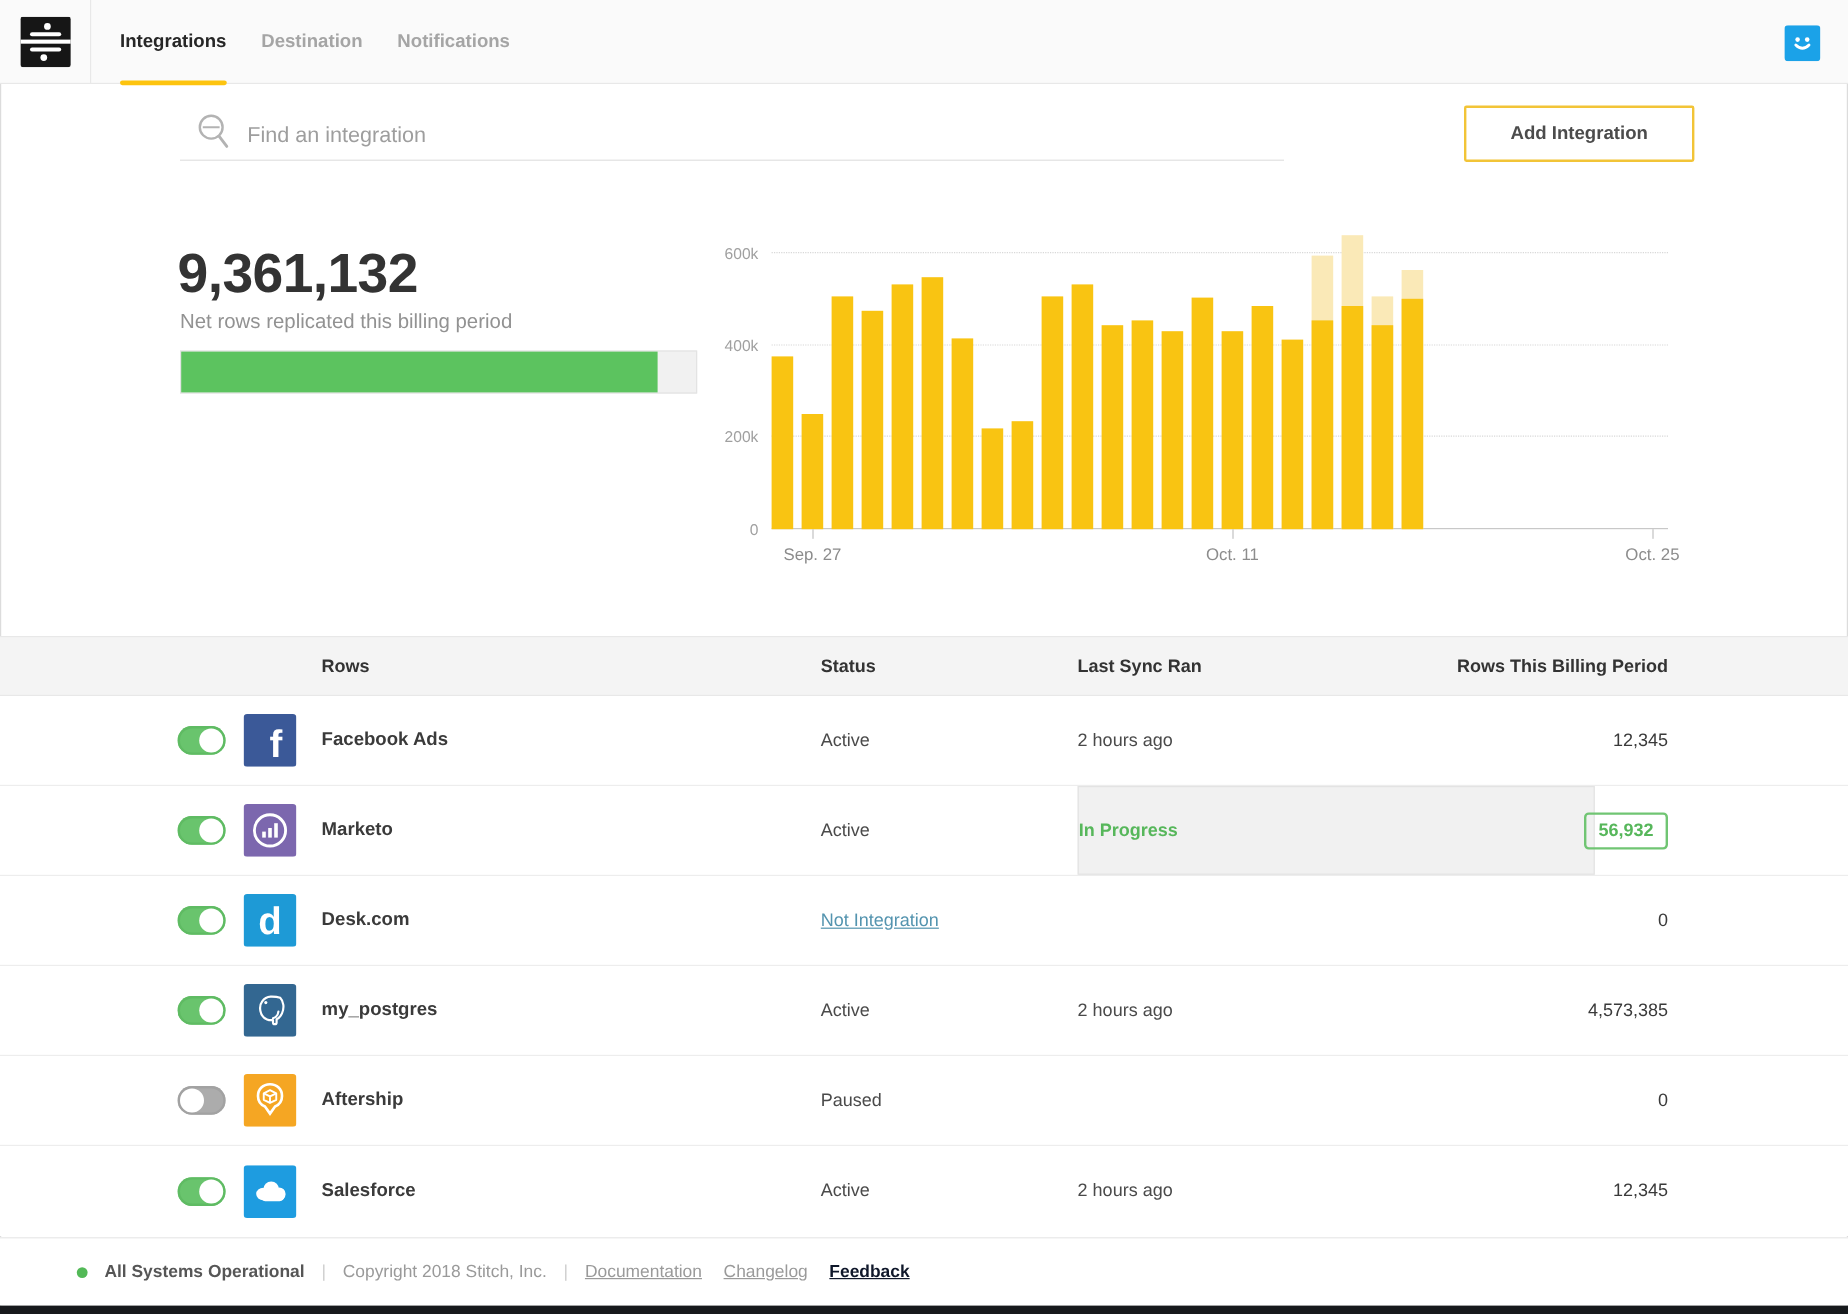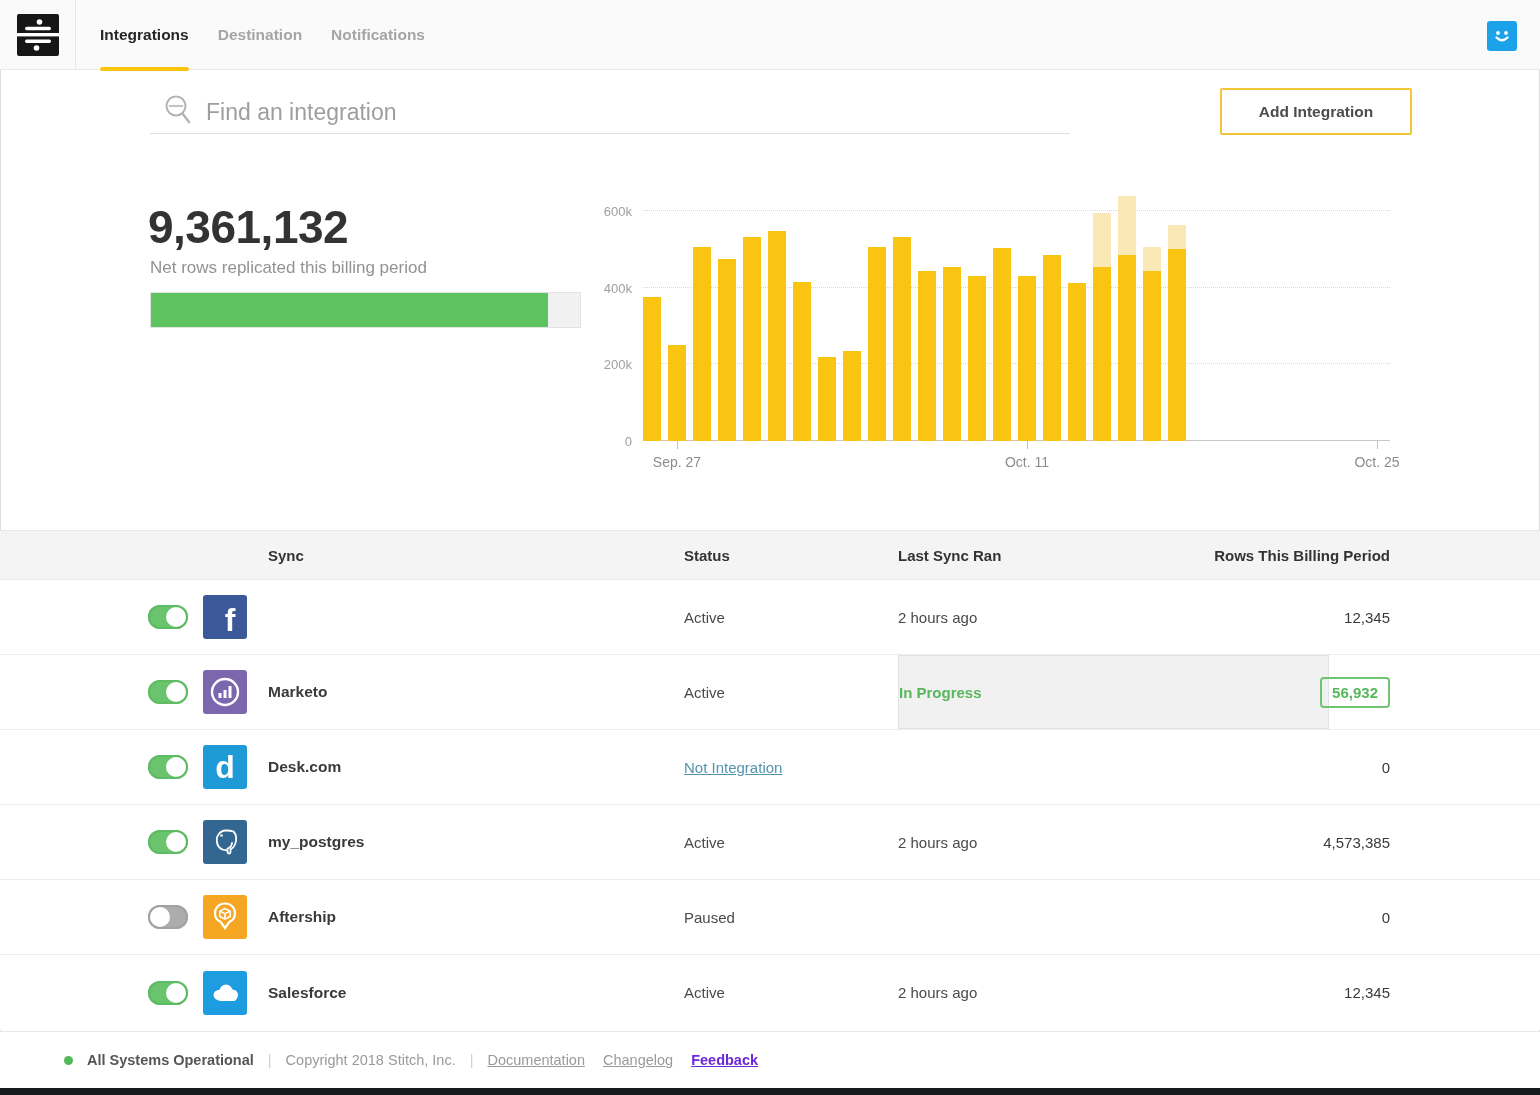--- a/index.html
+++ b/index.html
@@ -16,21 +16,21 @@
        font-weight:600;color:#A5A5A5;cursor:pointer;white-space:nowrap;}
   .tab.active{color:#262626;font-weight:700;}
   .tab.active::after{content:"";position:absolute;left:0;right:0;bottom:-1px;height:4px;
        background:#FDC40F;border-radius:2px;}
   .chat-btn{position:absolute;left:1487px;top:21px;width:30px;height:30px;padding:0;
        border:none;background:transparent;cursor:pointer;}
 
   
   .search-icon{position:absolute;left:163px;top:92px;}
   .search-input{position:absolute;left:204px;top:92px;width:850px;height:38px;border:none;
-       outline:none;background:transparent;font-size:23px;color:#6d28d9;font-family:inherit;}
+       outline:none;background:transparent;font-size:18px;color:#6d28d9;font-family:inherit;}
   .search-input::placeholder{color:#9E9E9E;}
   .search-underline{position:absolute;left:150px;top:133px;width:920px;height:1px;background:#E0E0E0;}
   .add-btn{position:absolute;left:1220px;top:88px;width:192px;height:47px;background:#fff;
        border:2px solid #F2C437;border-radius:2px;font-size:15.5px;font-weight:600;color:#4C4C4C;
        font-family:inherit;cursor:pointer;box-sizing:border-box;}
 
   
   .stat-value{position:absolute;left:148px;top:200px;font-size:46px;font-weight:700;
        color:#333;letter-spacing:-0.5px;}
   .stat-caption{position:absolute;left:150px;top:258px;font-size:17px;color:#929292;}
@@ -80,21 +80,21 @@
        border-radius:4px;}
 
   
   .footer{position:absolute;top:1031px;left:0;width:100%;height:57px;border-top:1px solid #E8E8E8;
        display:flex;align-items:center;padding-left:64px;box-sizing:border-box;gap:14px;
        font-size:14.5px;color:#9A9A9A;background:#fff;}
   .status-dot{width:9px;height:9px;border-radius:50%;background:#53B957;flex:none;}
   .status-label{font-weight:700;color:#565656;}
   .sep{color:#CFCFCF;}
   .flink{color:#9A9A9A;text-decoration:underline;cursor:pointer;}
-  .flink.highlight{color:#6d28d9;font-weight:700;text-align:center;}
+  .flink.highlight{color:#0f172a;font-weight:700;text-align:center;}
   .bottom-strip{position:absolute;left:0;top:1088px;width:100%;height:7px;background:#17191C;}
 </style>
 </head>
 <body>
 
 <div class="app">
 
   <header class="topbar">
     <div class="logo">
       <svg width="42" height="42" viewBox="0 0 42 42">
@@ -182,34 +182,35 @@
       <div class="ylab" style="top: 23px;">600k</div>
       <div class="xtick-line" style="left: 87px;"></div>
       <div class="xtick-label" style="left: 87px;">Sep. 27</div>
       <div class="xtick-line" style="left: 437px;"></div>
       <div class="xtick-label" style="left: 437px;">Oct. 11</div>
       <div class="xtick-line" style="left: 787px;"></div>
       <div class="xtick-label" style="left: 787px;">Oct. 25</div>
     </div>
 
   <div class="thead">
-    <div class="th col-name">Sync</div>
+    <div class="th col-name">Rows</div>
     <div class="th col-status">Status</div>
     <div class="th col-sync">Last Sync Ran</div>
     <div class="th col-rows">Rows This Billing Period</div>
   </div>
   <div class="rows-list">
       <div class="trow">
       <span class="toggle on">
           <span class="knob"></span>
         </span>
       <span class="iicon"><svg width="44" height="44" viewBox="0 0 44 44">
             <rect width="44" height="44" rx="3" fill="#3B5998"></rect>
             <text x="27" y="36" font-size="32" font-weight="bold" fill="#fff" font-family="Liberation Sans, sans-serif" text-anchor="middle">f</text>
           </svg></span>
+      <span class="cell iname">Facebook Ads</span>
       <span class="cell istatus">Active</span>
       <span class="cell isync">2 hours ago</span>
       <span class="cell irows">
           <span class="rows-val">12,345</span>
         </span>
     </div>
       <div class="trow">
       <span class="toggle on">
           <span class="knob"></span>
         </span>

